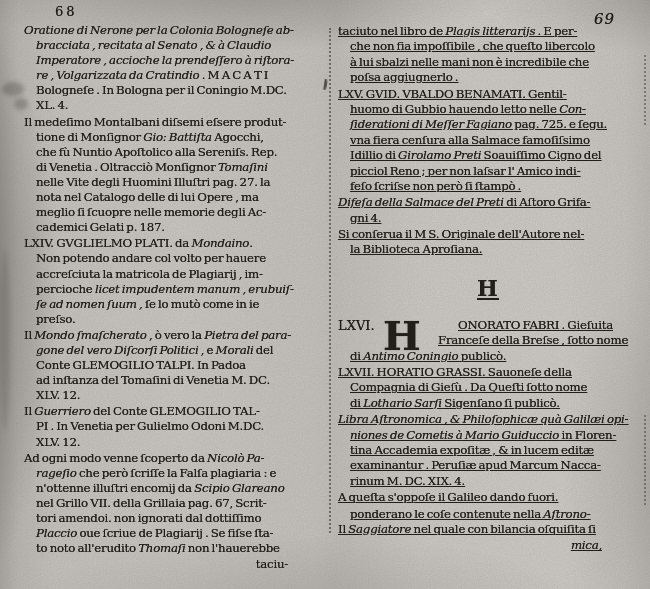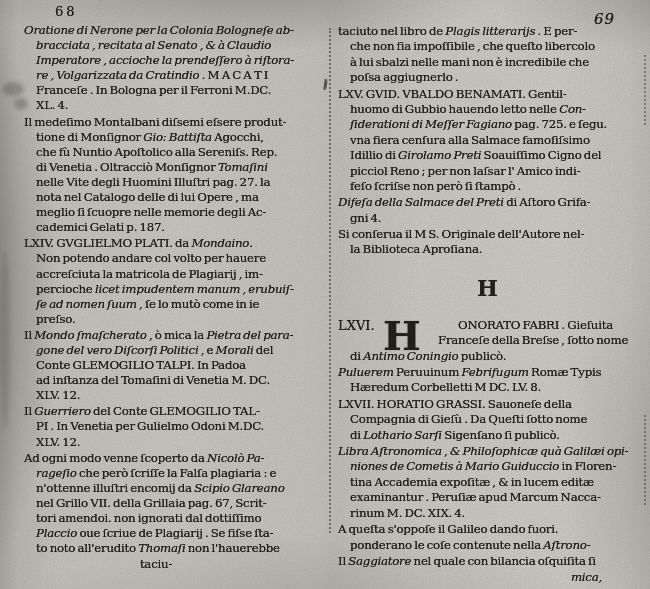--- a/index.html
+++ b/index.html
@@ -15,21 +15,21 @@
       radial-gradient(ellipse 420px 110px at 230px -25px, rgba(55,52,48,.38), transparent 70%),
       radial-gradient(ellipse 160px 420px at -55px 300px, rgba(48,45,42,.50), transparent 72%),
       radial-gradient(ellipse 260px 90px at 660px -10px, rgba(75,72,68,.28), transparent 70%),
       radial-gradient(ellipse 420px 120px at 300px 620px, rgba(85,82,78,.22), transparent 72%),
       radial-gradient(ellipse 120px 260px at 655px 470px, rgba(95,92,88,.18), transparent 75%),
       linear-gradient(90deg,#aeaba7 0px,#c2bfbb 18px,#cecbc7 55px,#d3d0cc 180px,#cdcac6 315px,#c9c6c2 335px,#d5d2ce 420px,#d7d4d0 560px,#cfccc8 625px,#c4c1bd 650px);
   }
   svg.noise{position:absolute;inset:0;pointer-events:none;}
   .col{position:absolute;}
   #col-left{left:24px;top:23px;width:306px;--lh:15.1px;}
-  #col-right{left:338px;top:24px;width:300px;--lh:15.4px;}
+  #col-right{left:338px;top:24px;width:300px;text-decoration:underline;--lh:15.4px;}
   .line{
     white-space:nowrap;
     height:var(--lh);line-height:var(--lh);
     font-size:11.8px;letter-spacing:-0.25px;word-spacing:-1.2px;
     text-shadow:0 0 0.55px rgba(25,22,18,.85);
   }
   .line.cont{margin-left:12px;}
   .it{font-style:italic;text-align:center;}
   .para{margin:0 0 1px 0;}
   .heading{
@@ -38,21 +38,21 @@
     text-shadow:0 0 0.6px rgba(25,22,18,.9);
   }
   .dc{position:relative;}
   .dc .prefix{position:absolute;left:0;top:0;font-size:13px;line-height:var(--lh);text-shadow:0 0 0.55px rgba(25,22,18,.85);}
   .dc .bigH{
     position:absolute;left:45px;top:1px;
     font-size:40px;line-height:33px;font-weight:bold;
     text-shadow:0 0 0.8px rgba(25,22,18,.9);
   }
   .catchword .line{text-align:right;}
-  #col-left .catchword .line{padding-right:42px;text-align:center;}
+  #col-left .catchword .line{padding-right:42px;}
   #col-right .catchword .line{padding-right:36px;}
   .pagenum{position:absolute;font-size:13px;text-shadow:0 0 0.6px rgba(25,22,18,.9);}
   .pn-left{left:55px;top:4px;letter-spacing:3px;}
   .pn-right{left:594px;top:10px;font-size:15px;font-weight:normal;font-style:italic;letter-spacing:1px;}
   .divider{
     position:absolute;left:329px;top:28px;height:505px;width:0;
     border-left:2px dotted rgba(48,44,40,.55);
   }
   .edge-mark{position:absolute;width:0;border-left:2px dotted rgba(50,46,42,.45);}
   .em1{left:644px;top:55px;height:70px;}
@@ -87,21 +87,21 @@
 
   <span class="pagenum pn-left">68</span>
   <span class="pagenum pn-right">69</span>
 
   <div id="col-left" class="col">
       <div class="para">
         <div class="line"><span class="it">Oratione di Nerone per la Colonia Bologneſe ab-</span></div>
         <div class="line cont"><span class="it">bracciata , recitata al Senato , &amp; à Claudio</span></div>
         <div class="line cont"><span class="it">Imperatore , accioche la prendeſſero à riſtora-</span></div>
         <div class="line cont"><span class="it">re , Volgarizzata da Cratindio .</span><span> M A C A T I</span></div>
-        <div class="line cont"><span>Franceſe . In Bologna per il Ferroni M.DC.</span></div>
+        <div class="line cont"><span>Bologneſe . In Bologna per il Coningio M.DC.</span></div>
         <div class="line cont"><span>XL. 4.</span></div>
       </div>
       <div class="para">
         <div class="line"><span>Il medeſimo Montalbani diſsemi eſsere produt-</span></div>
         <div class="line cont"><span>tione di Monſignor </span><span class="it">Gio: Battiſta</span><span> Agocchi,</span></div>
         <div class="line cont"><span>che fù Nuntio Apoſtolico alla Sereniſs. Rep.</span></div>
         <div class="line cont"><span>di Venetia .  Oltracciò Monſignor </span><span class="it">Tomaſini</span></div>
         <div class="line cont"><span>nelle Vite degli Huomini Illuſtri pag. 27. la</span></div>
         <div class="line cont"><span>nota nel Catalogo delle di lui Opere , ma</span></div>
         <div class="line cont"><span>meglio ſi ſcuopre nelle memorie degli Ac-</span></div>
@@ -109,21 +109,21 @@
       </div>
       <div class="para">
         <div class="line"><span>LXIV. GVGLIELMO PLATI. da </span><span class="it">Mondaino</span><span>.</span></div>
         <div class="line cont"><span>Non potendo andare col volto per hauere</span></div>
         <div class="line cont"><span>accreſciuta la matricola de Plagiarij , im-</span></div>
         <div class="line cont"><span>percioche </span><span class="it">licet impudentem manum , erubuiſ-</span></div>
         <div class="line cont"><span class="it">ſe ad nomen ſuum ,</span><span> ſe lo mutò come in ie</span></div>
         <div class="line cont"><span>preſso.</span></div>
       </div>
       <div class="para">
-        <div class="line"><span>Il </span><span class="it">Mondo ſmaſcherato</span><span> , ò mica la </span><span class="it">Pietra del para-</span></div>
+        <div class="line"><span>Il </span><span class="it">Mondo ſmaſcherato</span><span> , ò vero la </span><span class="it">Pietra del para-</span></div>
         <div class="line cont"><span class="it">gone del vero Diſcorſi Politici</span><span> , e </span><span class="it">Morali</span><span> del</span></div>
         <div class="line cont"><span>Conte GLEMOGILIO TALPI. In Padoa</span></div>
         <div class="line cont"><span>ad inſtanza del Tomaſini di Venetia M. DC.</span></div>
         <div class="line cont"><span>XLV. 12.</span></div>
       </div>
       <div class="para">
         <div class="line"><span>Il </span><span class="it">Guerriero</span><span> del Conte GLEMOGILIO TAL-</span></div>
         <div class="line cont"><span>PI . In Venetia per Gulielmo Odoni M.DC.</span></div>
         <div class="line cont"><span>XLV. 12.</span></div>
       </div>
@@ -166,24 +166,20 @@
       </div>
       <div class="heading">H</div>
       <div class="para dc">
         <span class="prefix">LXVI.</span>
         <span class="bigH">H</span>
         <div class="line" style="margin-left: 120px;"><span>ONORATO FABRI . Gieſuita</span></div>
         <div class="line" style="margin-left: 100px;"><span>Franceſe della Breſse , ſotto nome</span></div>
         <div class="line" style="margin-left: 12px;"><span>di </span><span class="it">Antimo Coningio</span><span> publicò.</span></div>
       </div>
       <div class="para">
-        <div class="line"><span class="it">Puluerem</span><span> Peruuinum </span><span class="it">Febrifugum</span><span> Romæ Typis</span></div>
-        <div class="line cont"><span>Hæredum Corbelletti M DC. LV. 8.</span></div>
-      </div>
-      <div class="para">
         <div class="line"><span>LXVII. HORATIO GRASSI. Sauoneſe della</span></div>
         <div class="line cont"><span>Compagnia di Gieſù . Da Queſti ſotto nome</span></div>
         <div class="line cont"><span>di </span><span class="it">Lothario Sarſi</span><span> Sigenſano ſi publicò.</span></div>
       </div>
       <div class="para">
         <div class="line"><span class="it">Libra Aſtronomica , &amp; Philoſophicæ quà Galilæi opi-</span></div>
         <div class="line cont"><span class="it">niones de Cometis à Mario Guiduccio</span><span> in Floren-</span></div>
         <div class="line cont"><span>tina Accademia expoſitæ , &amp; in lucem editæ</span></div>
         <div class="line cont"><span>examinantur .  Peruſiæ apud Marcum Nacca-</span></div>
         <div class="line cont"><span>rinum M. DC. XIX. 4.</span></div>

